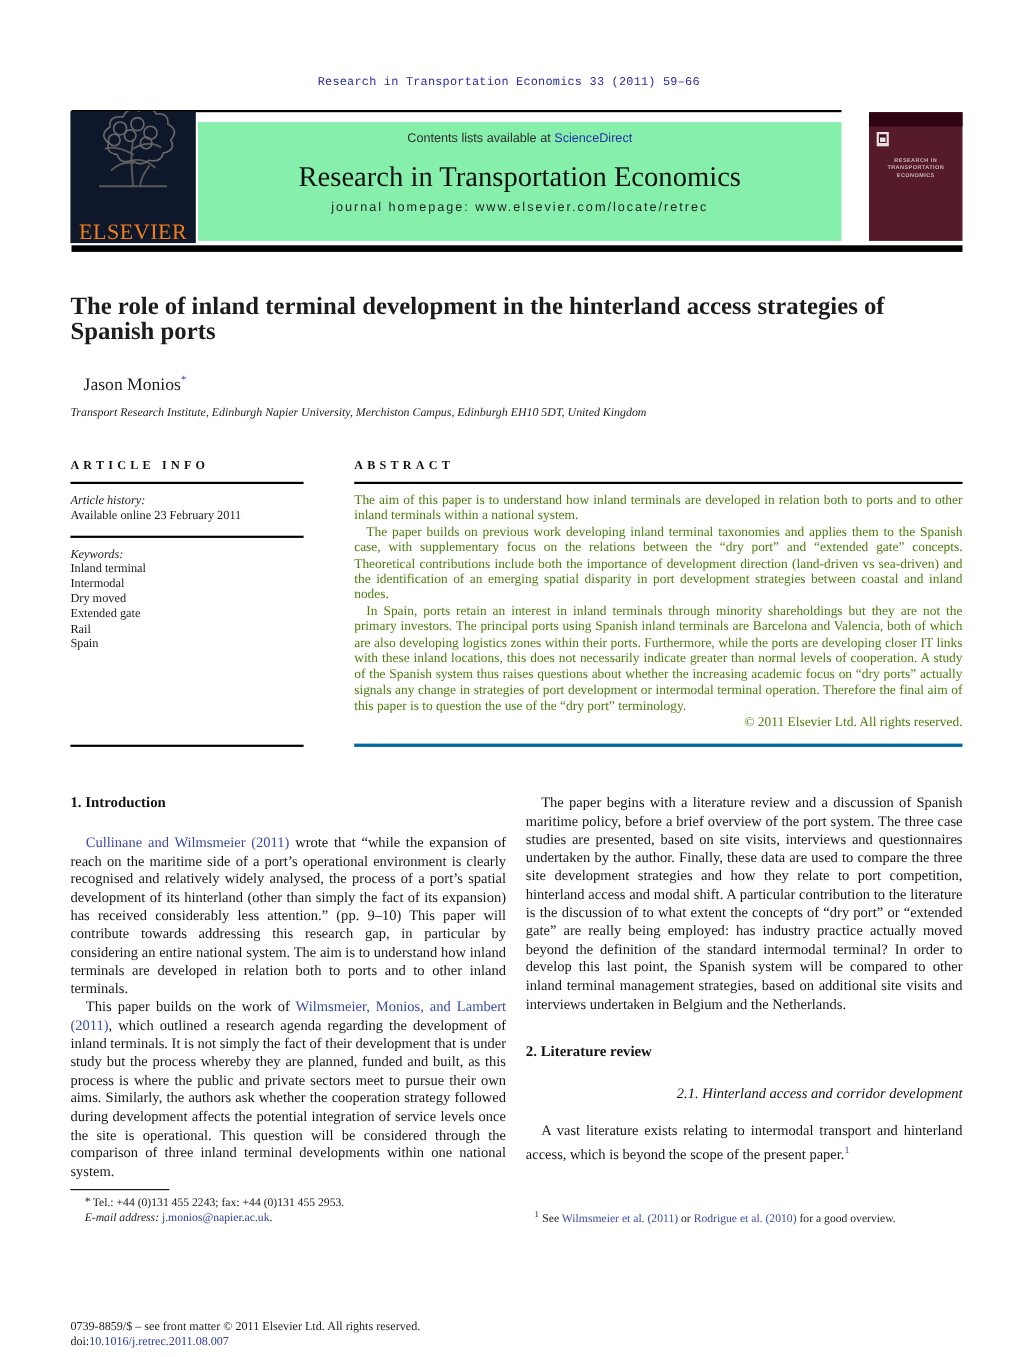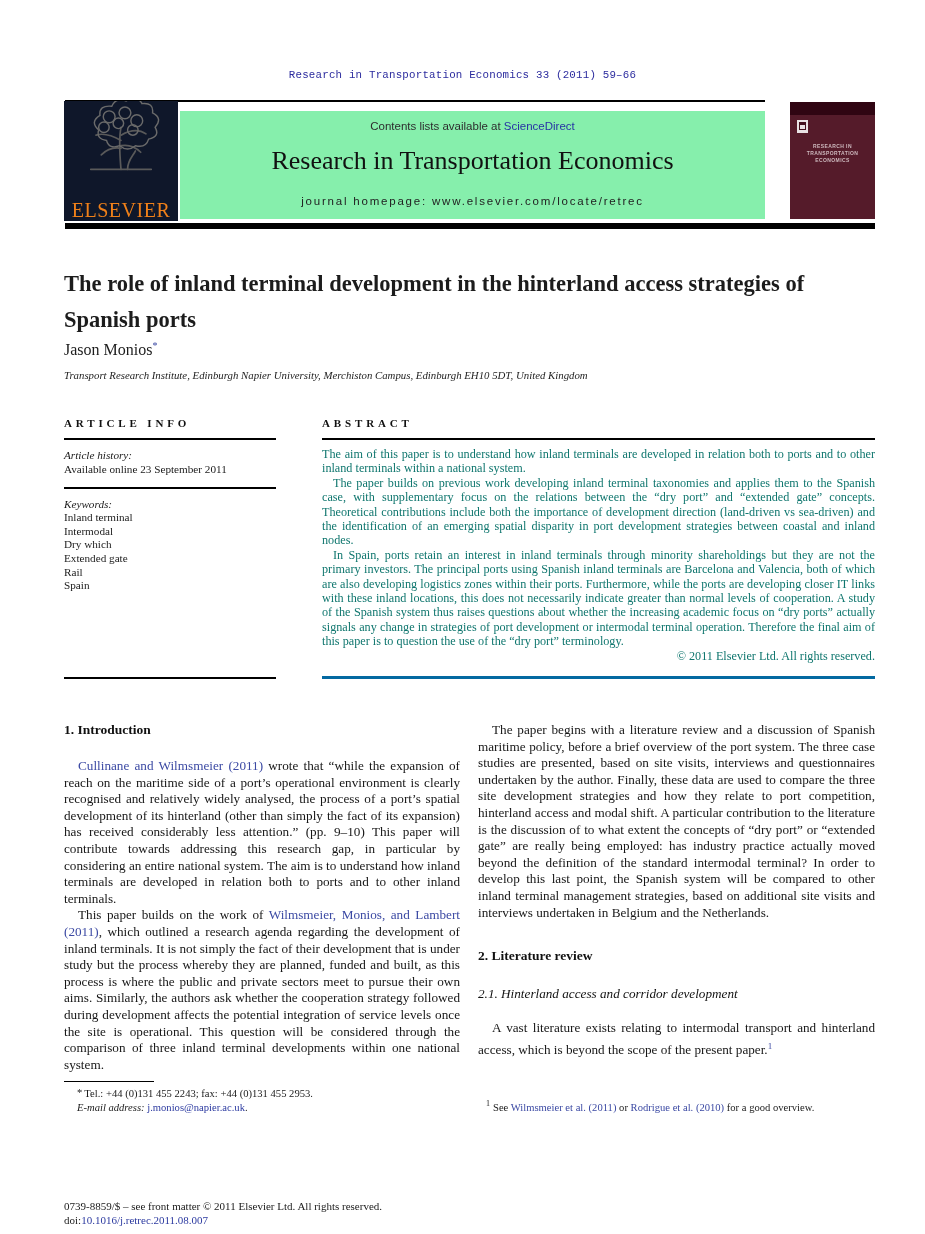--- a/index.html
+++ b/index.html
@@ -18,54 +18,54 @@
   
   .rule-top { left:65px; top:100px; width:700px; height:2px; background:#000; }
   .logo-box { left:64px; top:101px; width:114px; height:120px; background:#0f172a; text-align:center; }
   .elsevier-word { display:block; margin-top:2px; font-size:20px; color:#f08019;
     font-family:"Liberation Serif", serif; letter-spacing:0.5px; }
   .header-box { left:180px; top:111px; width:585px; height:108px; background:#86efac; text-align:center; }
   .contents-line { margin-top:9px; font-family:"Liberation Sans", sans-serif;
     font-size:11.5px; color:#2d2d2d; }
   .sciencedirect { color:#2733a4; text-decoration:none; }
   .journal-title { margin-top:14px; font-size:26px; color:#111; }
-  .homepage-line { margin-top:19px; font-family:"Liberation Sans", sans-serif;
+  .homepage-line { margin-top:7px; font-family:"Liberation Sans", sans-serif;
     font-size:11.5px; letter-spacing:1.8px; color:#222; }
   .cover { left:790px; top:102px; width:85px; height:117px; background:#551b2a; }
   .cover-band { width:100%; height:13px; background:#300512; }
   .cover-logo { position:absolute; left:7px; top:18px; width:11px; height:13px; background:#e9e2e4; }
   .cover-logo span { display:block; margin:2px auto 0; width:7px; height:8px;
     border:1px solid #43101e; border-top:3px solid #43101e; }
   .cover-text { margin-top:28px; text-align:center; font-family:"Liberation Sans", sans-serif;
     font-size:5px; font-weight:bold; letter-spacing:0.4px; color:#cdb9be; line-height:7px; }
   .rule-thick { left:65px; top:223px; width:810px; height:6px; background:#000; }
 
   
-  .title { left:64px; top:266px; width:814px; font-size:22.5px; line-height:36px; color:#1c1c1c; }
-  .author { left:64px; top:340px; font-size:16px; color:#1c1c1c;text-align:right; }
+  .title { left:64px; top:266px; width:814px; font-size:22.5px; line-height:23px; color:#1c1c1c; }
+  .author { left:76px; top:340px; font-size:16px; color:#1c1c1c;text-align:right; }
   .author sup { color:#3b49a3; font-size:10px; }
   .affiliation { left:64px; top:369px; width:760px; font-style:italic; font-size:10.8px; color:#222; }
 
   
   .infocol { left:64px; top:417px; width:212px; height:262px; border-bottom:2px solid #000; }
   .abscol  { left:322px; top:417px; width:553px; height:262px; border-bottom:3px solid #0369a1; }
   .box-heading { font-size:11px; font-weight:bold; letter-spacing:0.35em; color:#111; }
   .box-rule { margin-top:9px; height:2px; background:#000; }
   .thin-rule { height:1.5px; background:#000; }
   .info-body { font-size:11.2px; line-height:13.6px; }
   .info-body .lbl { font-style:italic; }
-  .abs-text { margin-top:7px; font-size:12.2px; line-height:14.4px; text-align:justify; color:#0f766e; }
+  .abs-text { margin-top:7px; font-size:12.2px; line-height:14.4px; text-align:justify; color:#4d7c0f; }
   .abs-text p.ind { text-indent:11px; }
   .abs-copy { text-align:right; font-size:12.2px; line-height:14.4px; margin-top:0; }
 
   
   .colL { left:64px;  top:722px; width:396px; }
   .colR { left:478px; top:722px; width:397px; }
   .sec-h { font-size:13.5px; font-weight:bold; margin-bottom:20px; color:#111; }
-  .sub-h { font-size:13.2px; font-style:italic; margin:22px 0 18px; color:#111; }
+  .sub-h { font-size:13.2px; font-style:italic; margin:22px 0 18px; color:#111;text-align:right; }
   .bodyp { font-size:13.2px; line-height:16.6px; text-align:justify; color:#161616; }
   .bodyp.ind { text-indent:14px; }
   a.cite { color:#3b49a3; text-decoration:none; }
   sup.ref a { color:#3b49a3; text-decoration:none; font-size:9px; }
 
   
   .fnL { left:64px; top:1081px; width:396px; font-size:10.6px; line-height:13.8px; color:#1a1a1a; }
   .fn-divider { width:90px; height:1px; background:#000; margin-bottom:5px; }
   .fn-line { padding-left:13px; }
   .fn-star { position:relative; top:-1px; margin-right:2px; }
@@ -129,26 +129,26 @@
 
   <h1 class="abs title">The role of inland terminal development in the hinterland access strategies of Spanish ports</h1>
   <div class="abs author"><span>Jason Monios</span><sup><a class="cite" href="#">*</a></sup></div>
   <div class="abs affiliation">Transport Research Institute, Edinburgh Napier University, Merchiston Campus, Edinburgh EH10 5DT, United Kingdom</div>
 
   <div class="abs infocol">
     <div class="box-heading">ARTICLE INFO</div>
     <div class="box-rule"></div>
     <div class="info-body">
       <div class="lbl" style="margin-top:9px">Article history:</div>
-      <div>Available online 23 September 2011</div>
+      <div>Available online 23 February 2011</div>
       <div class="thin-rule" style="margin-top:11px"></div>
       <div class="lbl" style="margin-top:9px">Keywords:</div>
       <div>Inland terminal</div>
       <div>Intermodal</div>
-      <div>Dry which</div>
+      <div>Dry moved</div>
       <div>Extended gate</div>
       <div>Rail</div>
       <div>Spain</div>
     </div>
   </div>
 
   <div class="abs abscol">
     <div class="box-heading">ABSTRACT</div>
     <div class="box-rule"></div>
     <div class="abs-text">

